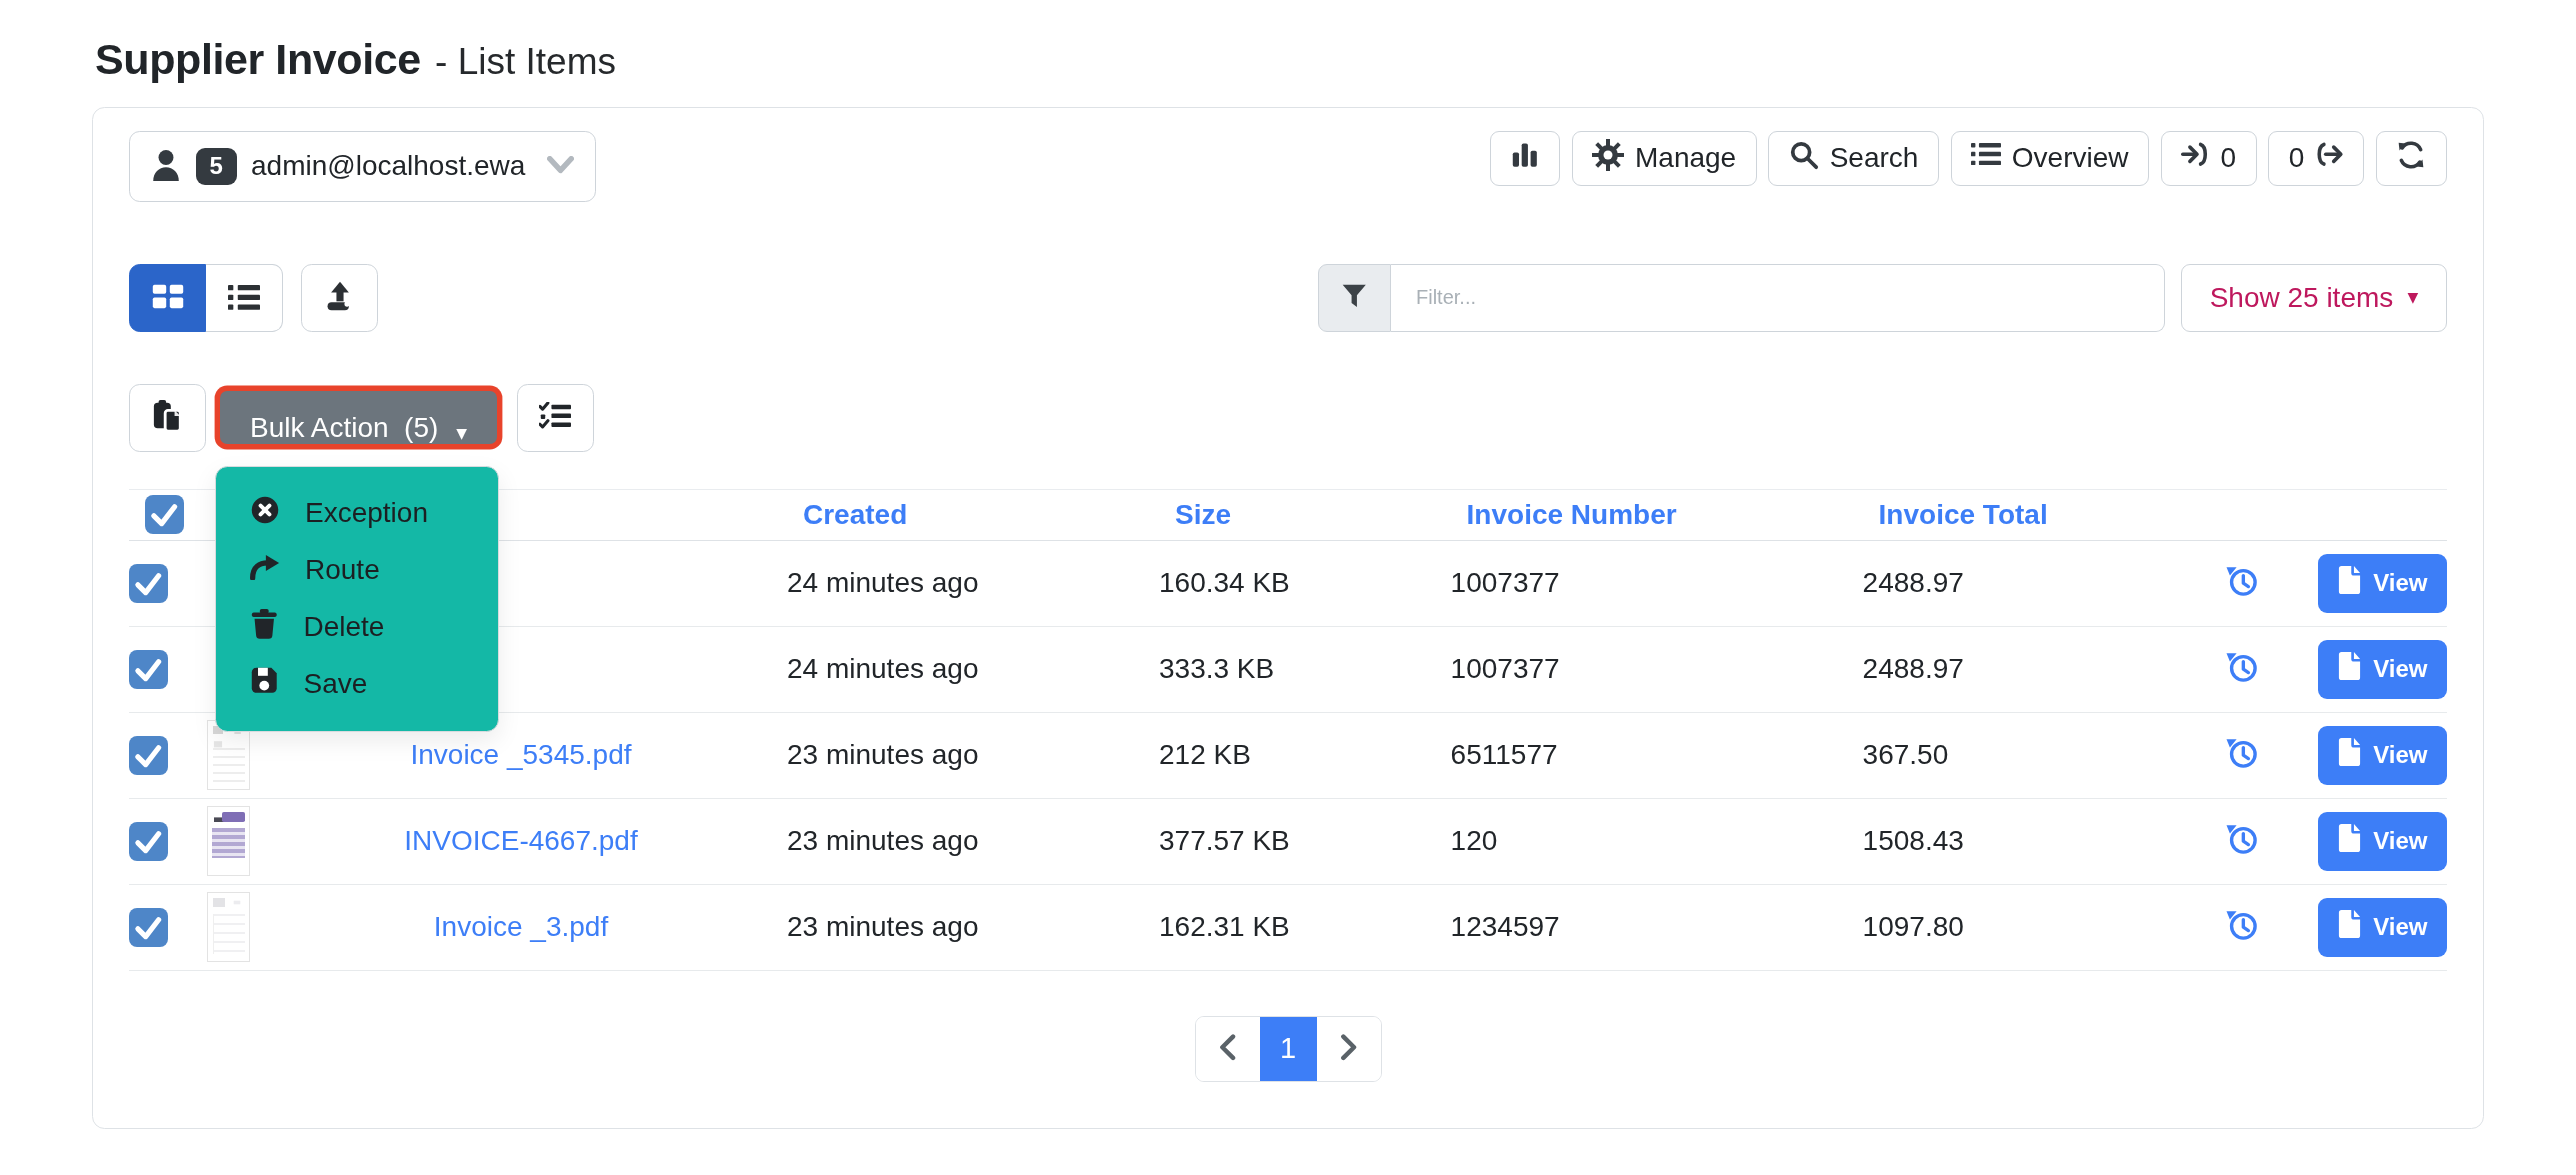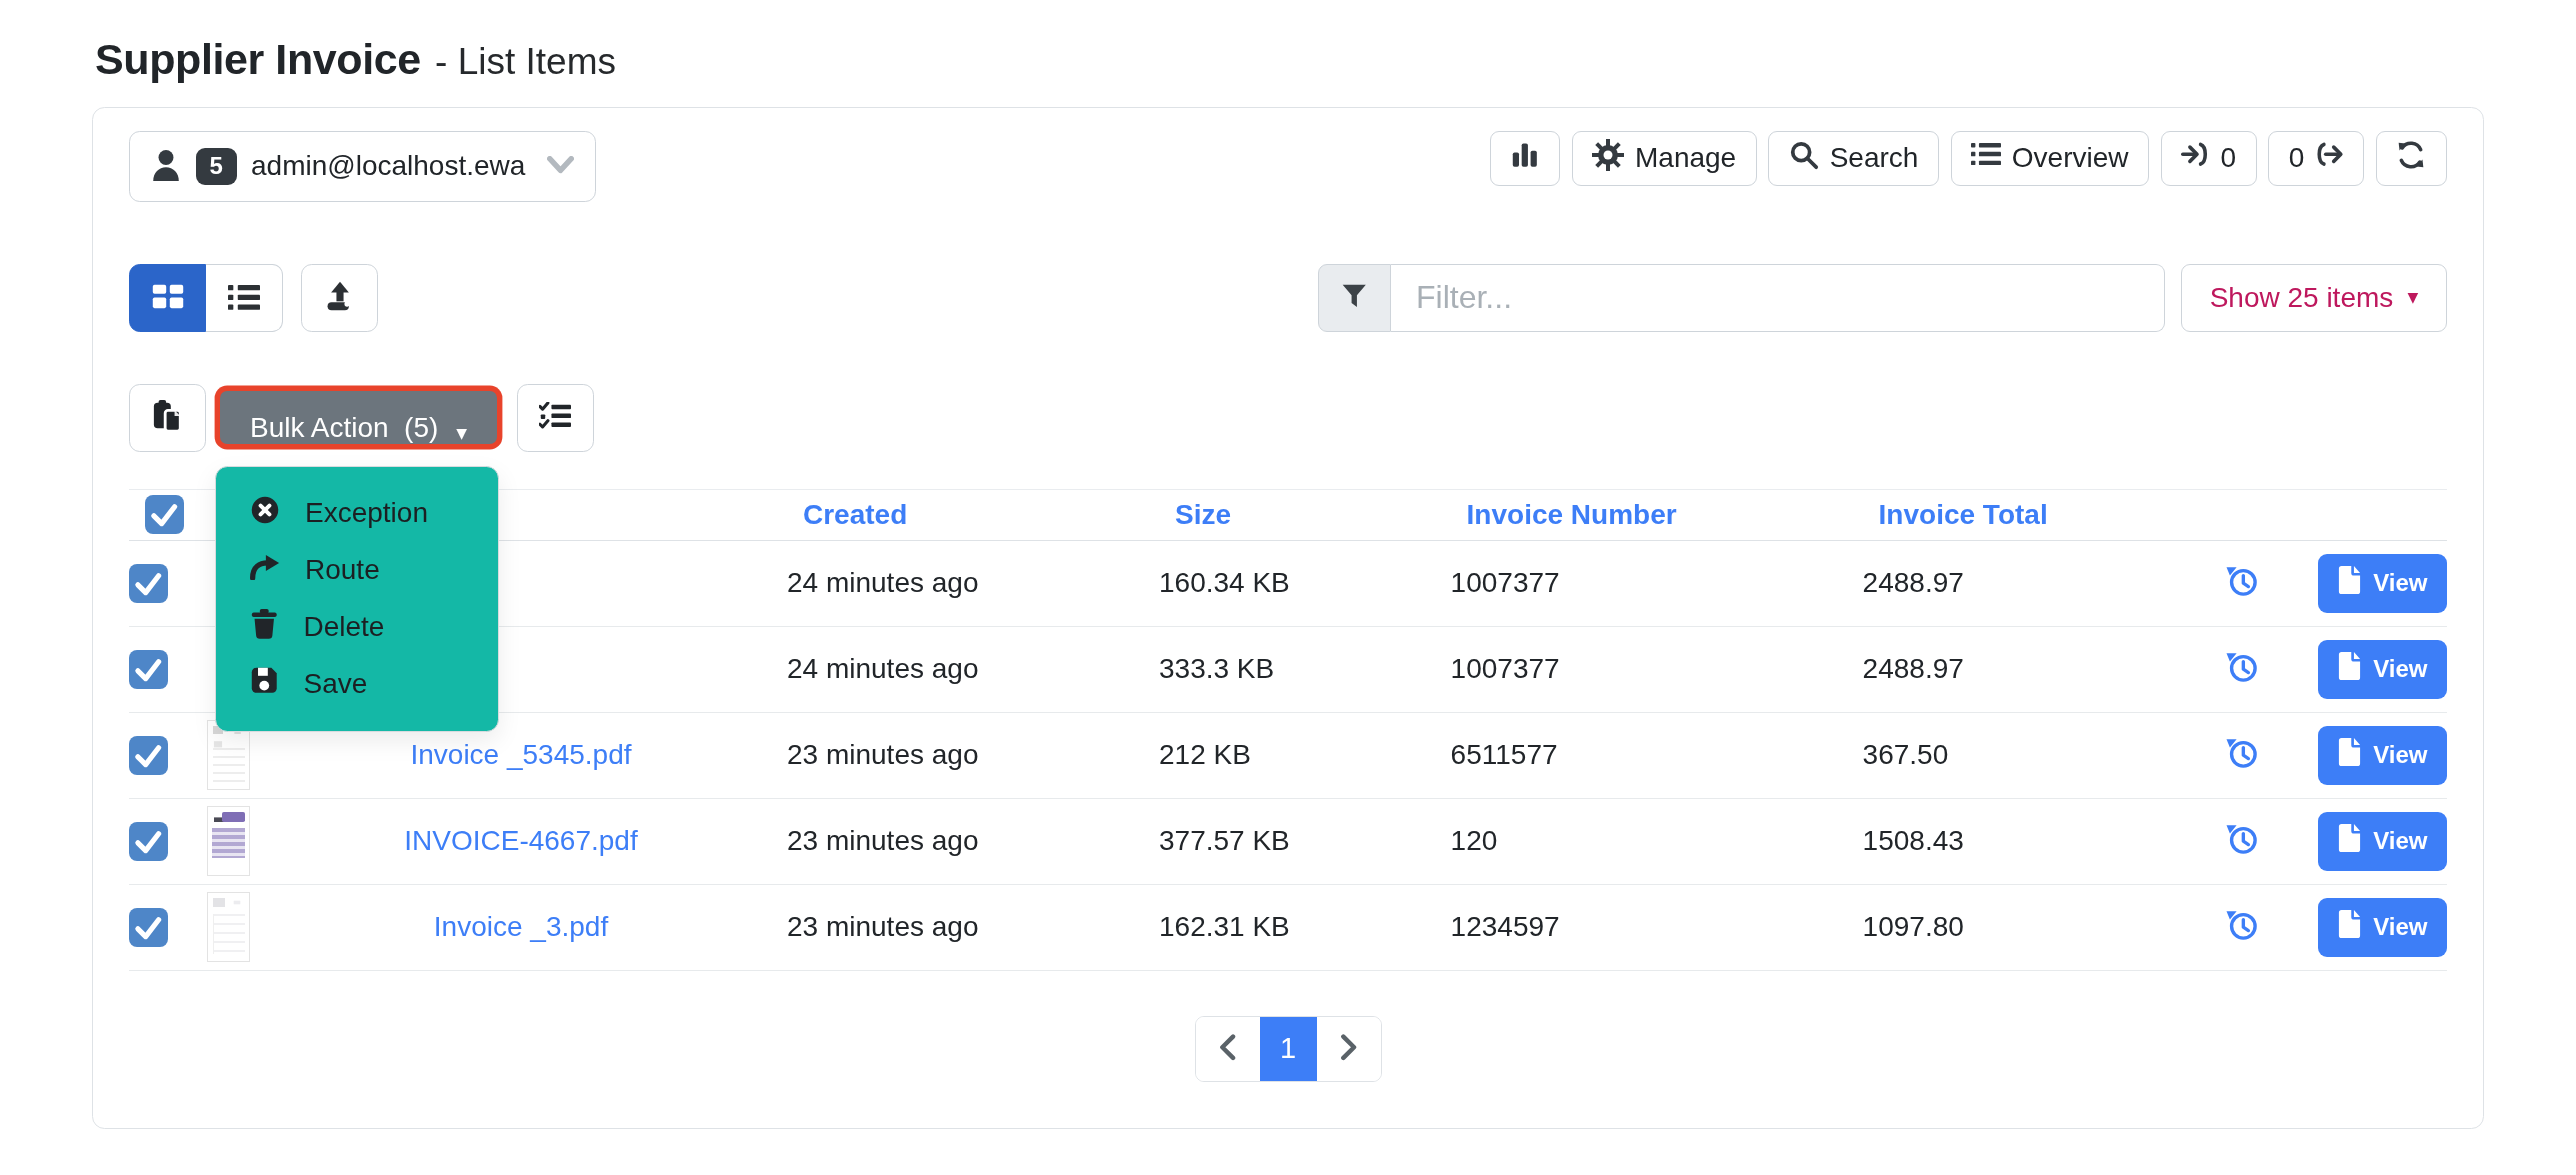--- a/index.html
+++ b/index.html
@@ -65,21 +65,21 @@
   }
   .upload { margin-left: 18px; }
   .controls-right { display:flex; align-items:center; }
   .filter-group { display:flex; }
   .filter-prepend {
     width:73px; height:68px; background:#e9ecef; border:1.8px solid #ced4da;
     border-radius:9px 0 0 9px; display:flex; align-items:center; justify-content:center;
   }
   .filter-input {
     width:774px; height:68px; border:1.8px solid #ced4da; border-left:none;
-    border-radius:0 9px 9px 0; font-size:32px; padding:0 25px;
+    border-radius:0 9px 9px 0; font-size:20px; padding:0 25px;
     font-family:"Liberation Sans",sans-serif; color:#212529; outline:none;
   }
   .filter-input::placeholder { color:#a9b0b6; }
   .show-items {
     margin-left:16px; height:68px; min-width:266px; border:1.8px solid #ced4da; border-radius:9px;
     background:#fff; color:#be185d; font-size:28px;
     display:flex; align-items:center; justify-content:center; gap:14.3px; padding:0 14px; cursor:pointer;
   }
   .caret { font-size:21.4px; line-height:1; }
 

